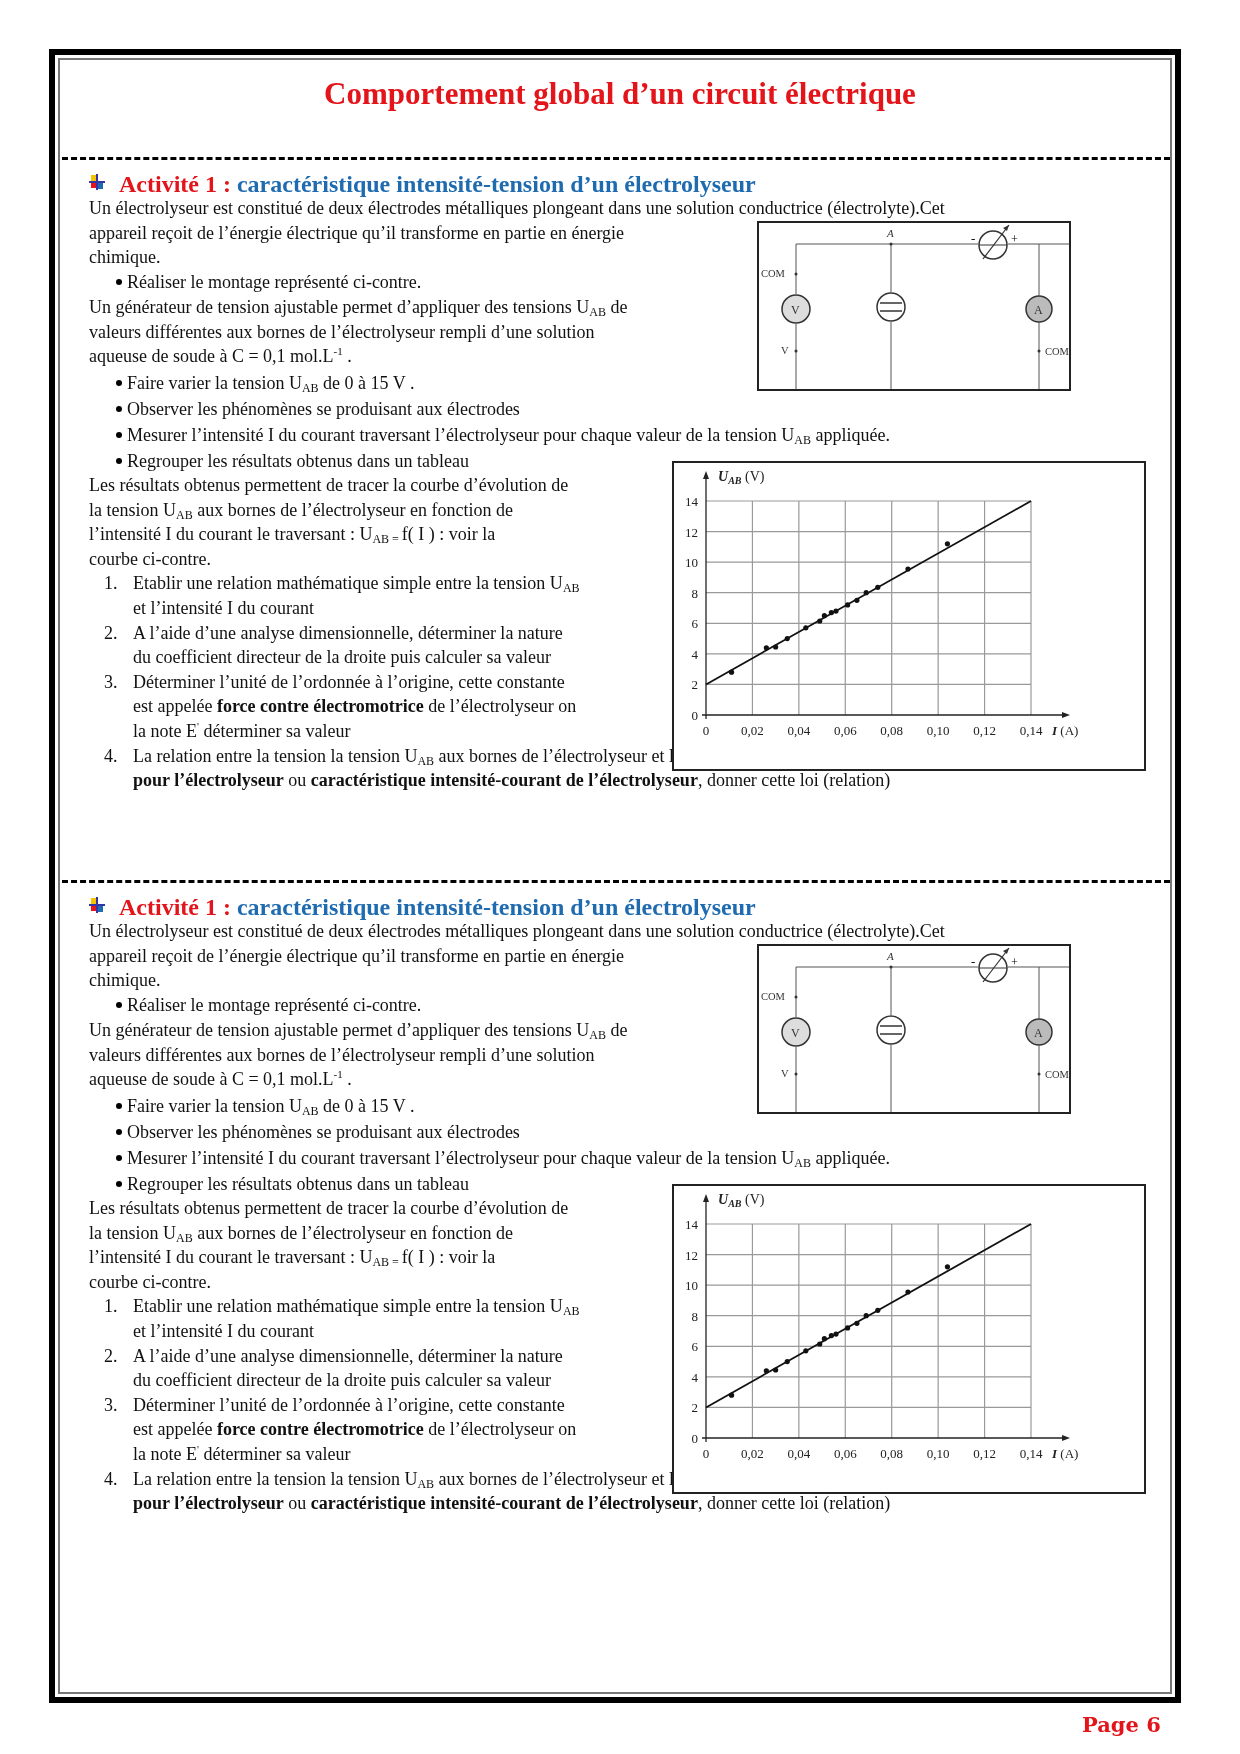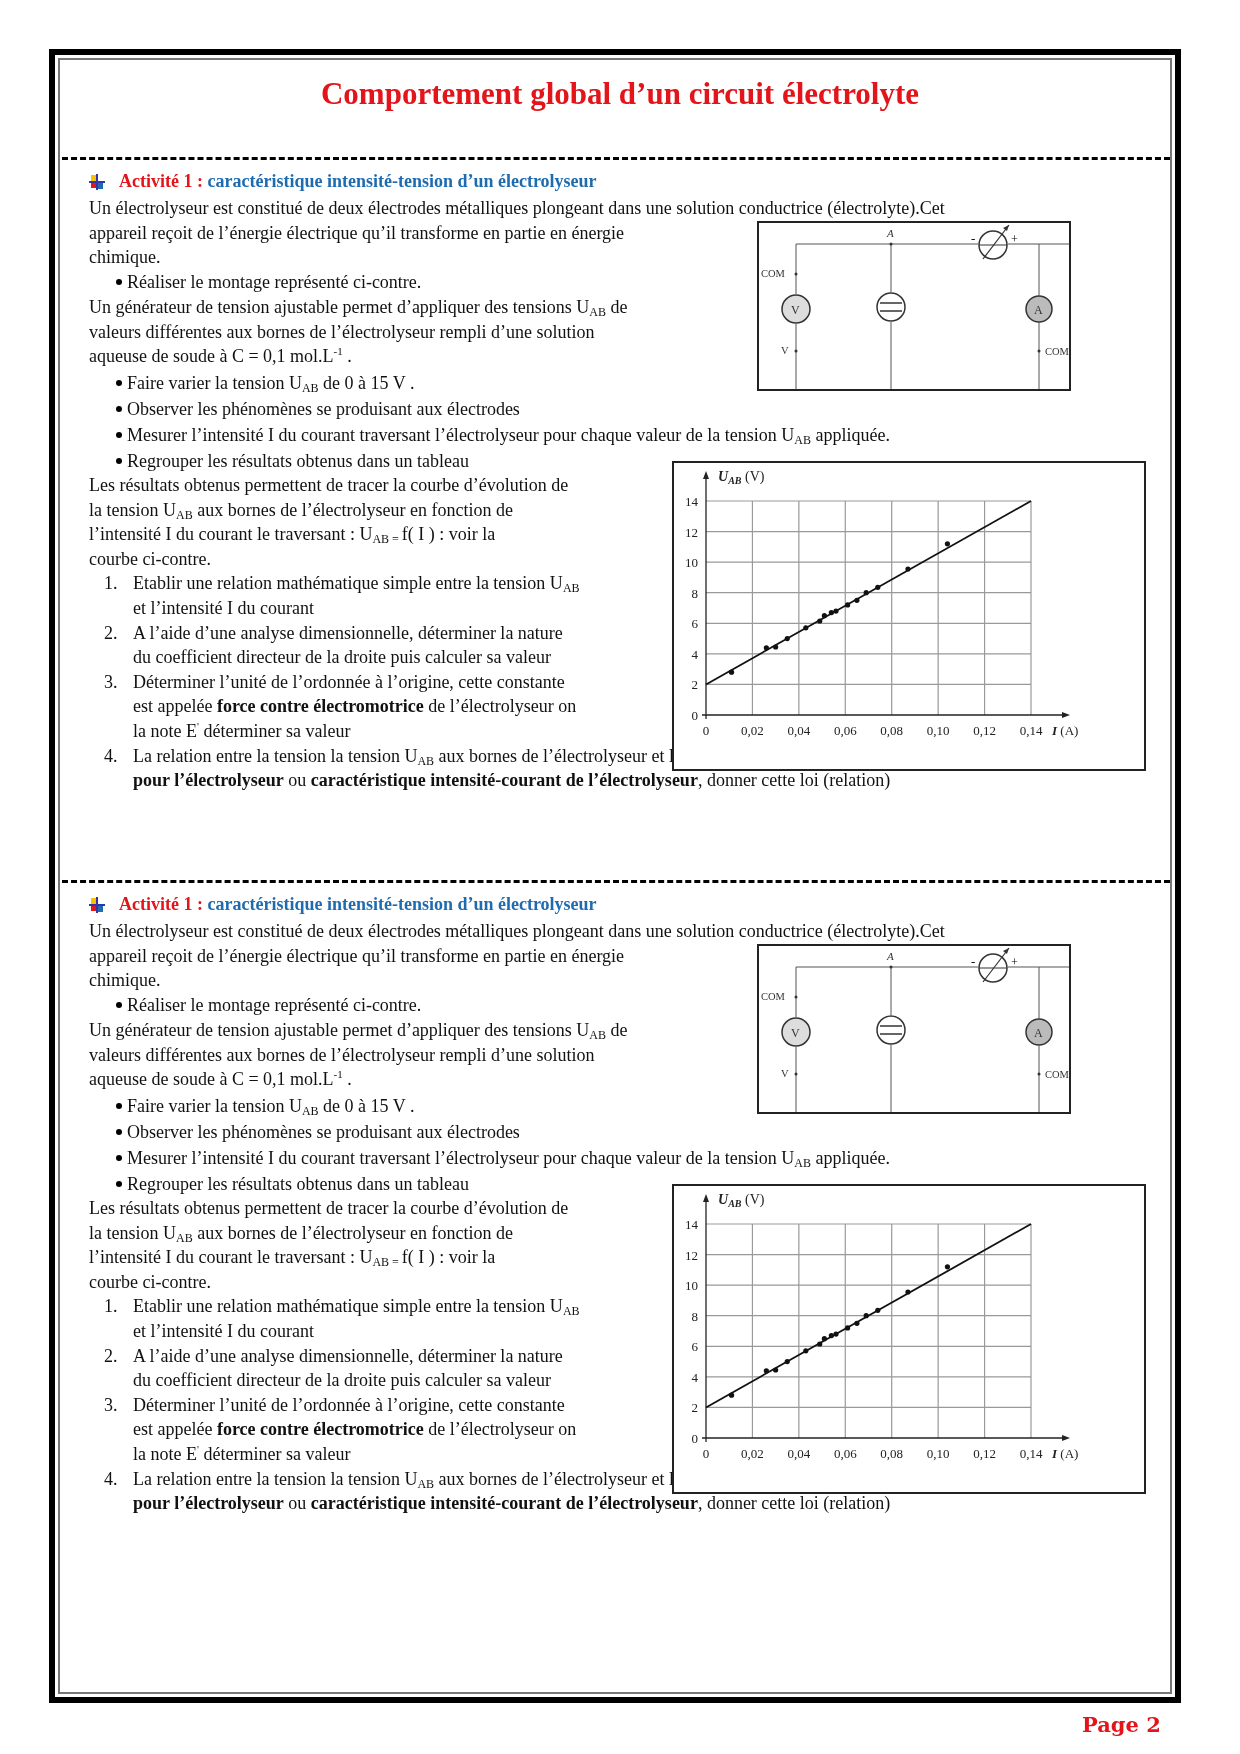--- a/index.html
+++ b/index.html
@@ -4,42 +4,42 @@
 <style>
   html, body { margin: 0; padding: 0; background: #fff; }
   body { width: 1240px; height: 1754px; position: relative; font-family: "Liberation Serif", "DejaVu Serif", serif; color: #111; }
   .frame-outer { position: absolute; left: 49px; top: 49px; width: 1132px; height: 1654px; border: 6px solid #000; box-sizing: border-box; }
   .frame-inner { position: absolute; left: 58px; top: 58px; width: 1114px; height: 1636px; border: 2px solid #777; box-sizing: border-box; }
   .page { position: absolute; left: 0; top: 0; width: 1240px; height: 1754px; }
   .title-fr { position: absolute; left: 0; width: 1240px; top: 76px; text-align: center; color: #e3141a; font-weight: bold; font-size: 31px; }
   .title-ar { position: absolute; left: 0; width: 1240px; top: 112px; text-align: center; color: #e3141a; font-weight: bold; font-size: 27px; font-family: "DejaVu Sans", sans-serif; direction: rtl; }
   .dash { position: absolute; left: 62px; width: 1108px; border-top: 3px dashed #000; height: 0; }
   .section { position: absolute; left: 89px; width: 1090px; }
-  .act-head { position: absolute; left: 30px; top: 0; font-weight: bold; font-size: 18px; white-space: nowrap; }
+  .act-head { position: absolute; left: 30px; top: 0; font-weight: bold; font-size: 24px; white-space: nowrap; }
   .act-head .label { color: #e3141a; }
   .act-head .topic { color: #1f6bb0; }
   .bullet-icon { position: absolute; left: 0px; top: 3px; width: 16px; height: 16px; }
   .line { position: absolute; font-size: 18px; line-height: 22px; white-space: nowrap; font-family: Liberation Serif, serif; }
   .line b { font-weight: bold; }
   sub { font-size: 12px; vertical-align: -3px; line-height: 0; }
   sup { font-size: 11px; vertical-align: 7px; line-height: 0; }
   .dot { display: inline-block; width: 6px; height: 6px; background: #000; border-radius: 50%; margin: 0 5px 3px 0; vertical-align: middle; }
   .circuit { position: absolute; width: 314px; height: 170px; border: 2px solid #222; box-sizing: border-box; background: #fff; }
   .chart { position: absolute; width: 474px; height: 310px; border: 2px solid #222; box-sizing: border-box; background: #fff; }
   .footer { position: absolute; left: 1082px; top: 1712px; color: #e3141a; font-weight: bold; font-size: 21px; font-family: "DejaVu Serif", serif; }
   svg text { font-family: "Liberation Serif", serif; }
 </style>
 </head>
 <body>
 
 <div class="page">
   <div class="frame-outer"></div>
   <div class="frame-inner"></div>
 
-  <div class="title-fr">Comportement global d’un circuit électrolyte</div>
+  <div class="title-fr">Comportement global d’un circuit électrique</div>
 
   <div class="dash" style="top:157px;"></div>
   <div class="dash" style="top:880px;"></div>
 
   <div id="sections">
   <div class="section" style="top: 171px;">
     <svg class="bullet-icon" viewBox="0 0 16 16">
       <rect x="2" y="1" width="6" height="6" fill="#f5c400"></rect>
       <rect x="8" y="9" width="6" height="6" fill="#1f6bb0"></rect>
       <rect x="2" y="8" width="6" height="6" fill="#e3141a"></rect>
@@ -340,14 +340,14 @@
             <circle cx="182.89285714285714" cy="137.35714285714286" r="2.6" fill="#111"></circle>
             <circle cx="192.17857142857142" cy="129.71428571428572" r="2.6" fill="#111"></circle>
             <circle cx="203.78571428571425" cy="124.36428571428571" r="2.6" fill="#111"></circle>
             <circle cx="233.9642857142857" cy="106.02142857142857" r="2.6" fill="#111"></circle>
             <circle cx="273.4285714285714" cy="80.80000000000001" r="2.6" fill="#111"></circle>
           </svg>
     </div>
   </div>
 </div>
 
-  <div class="footer">Page 2</div>
+  <div class="footer">Page 6</div>
 </div>
 
 </body></html>

